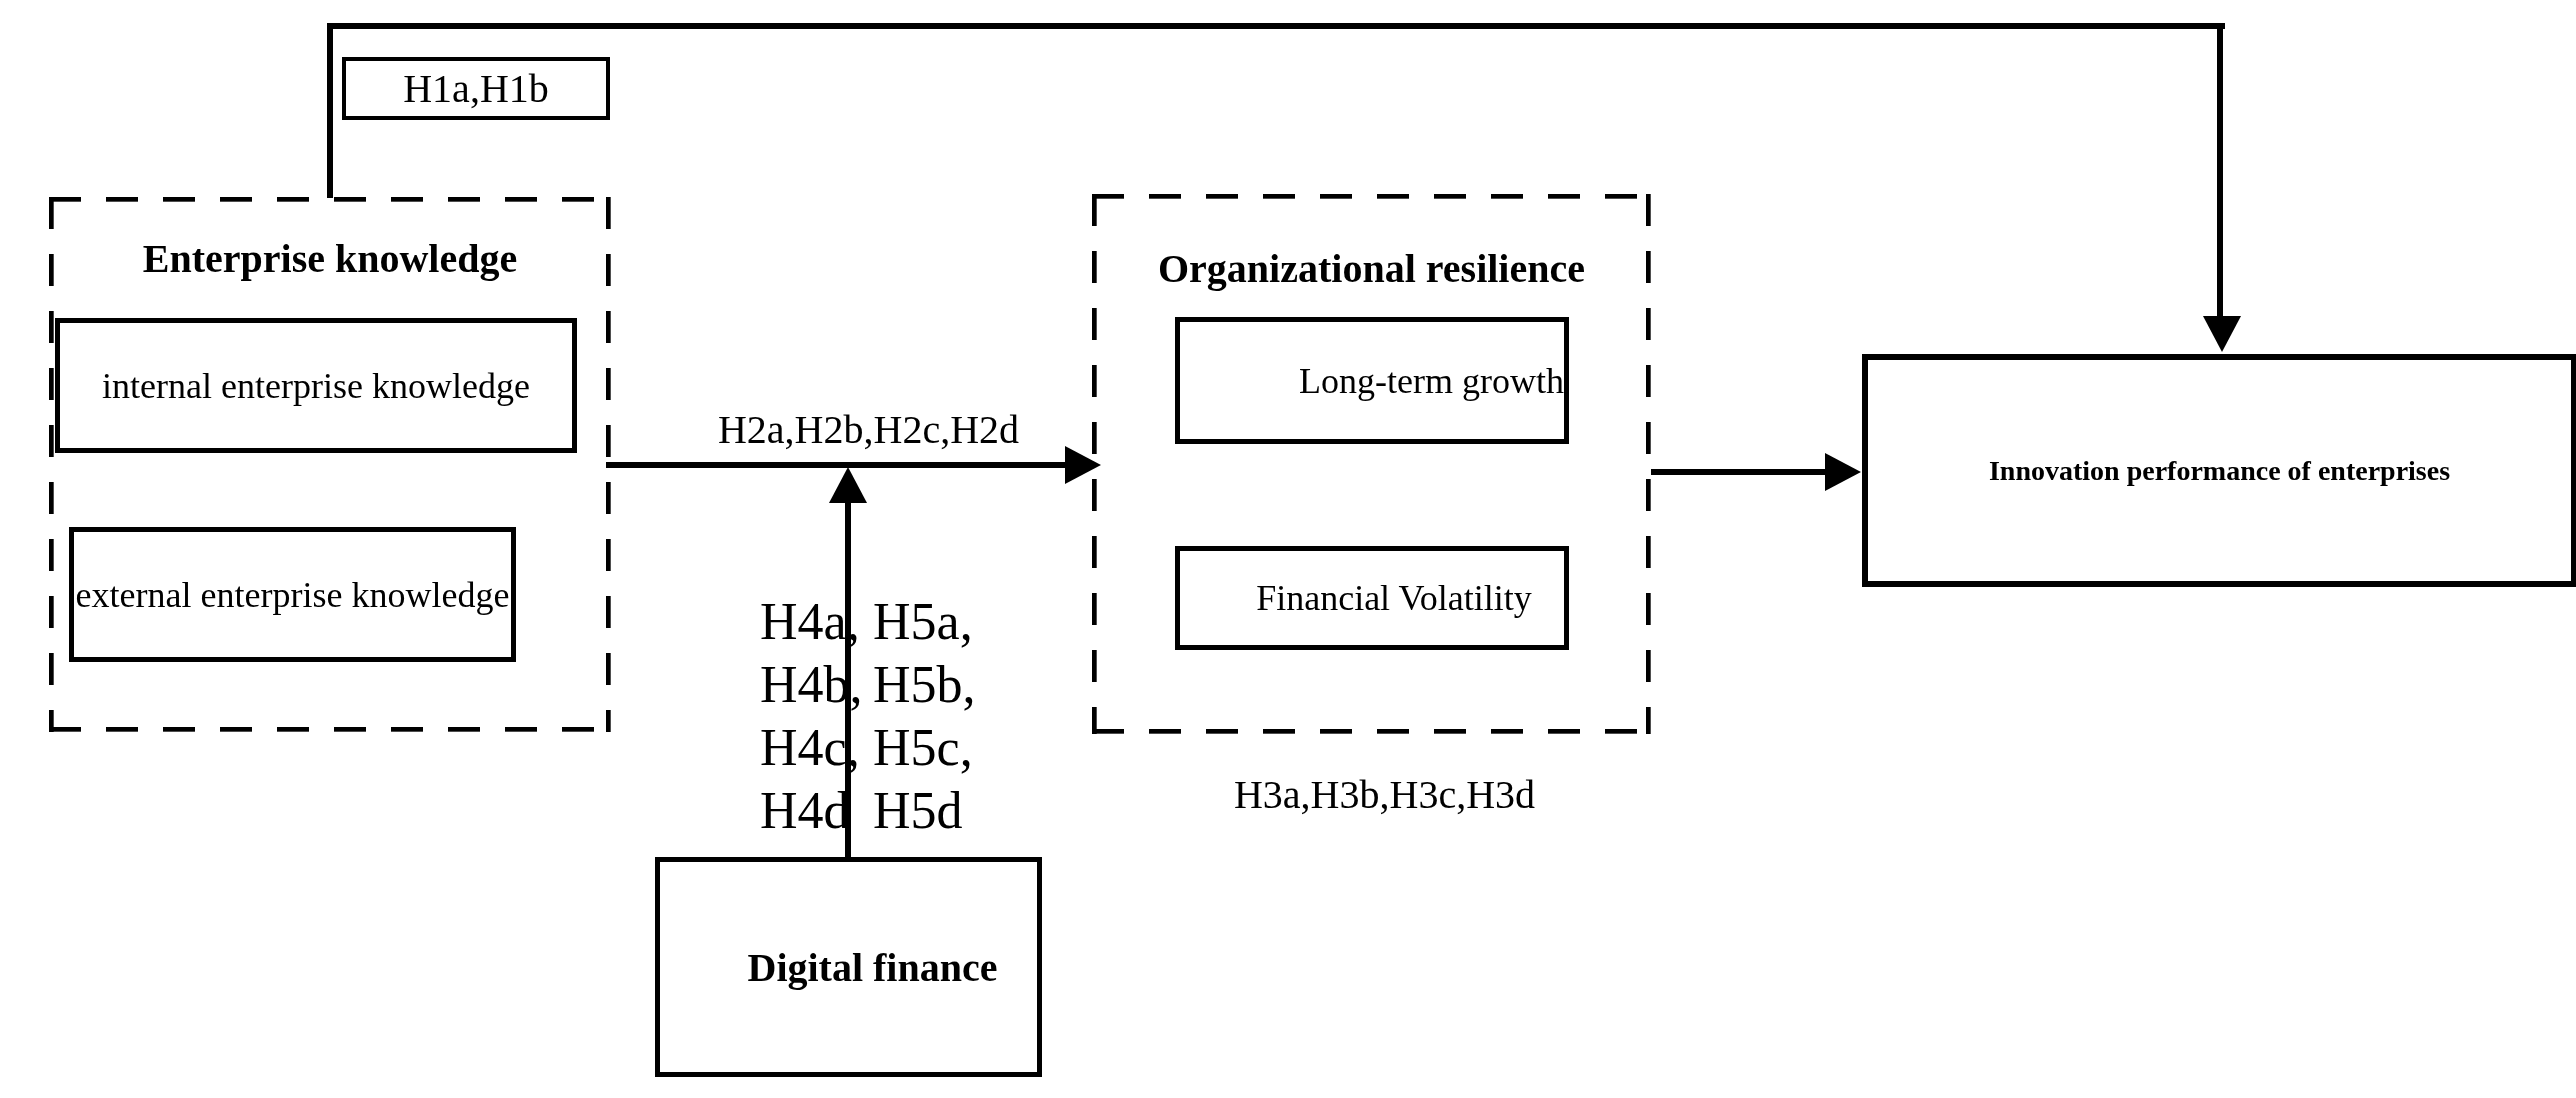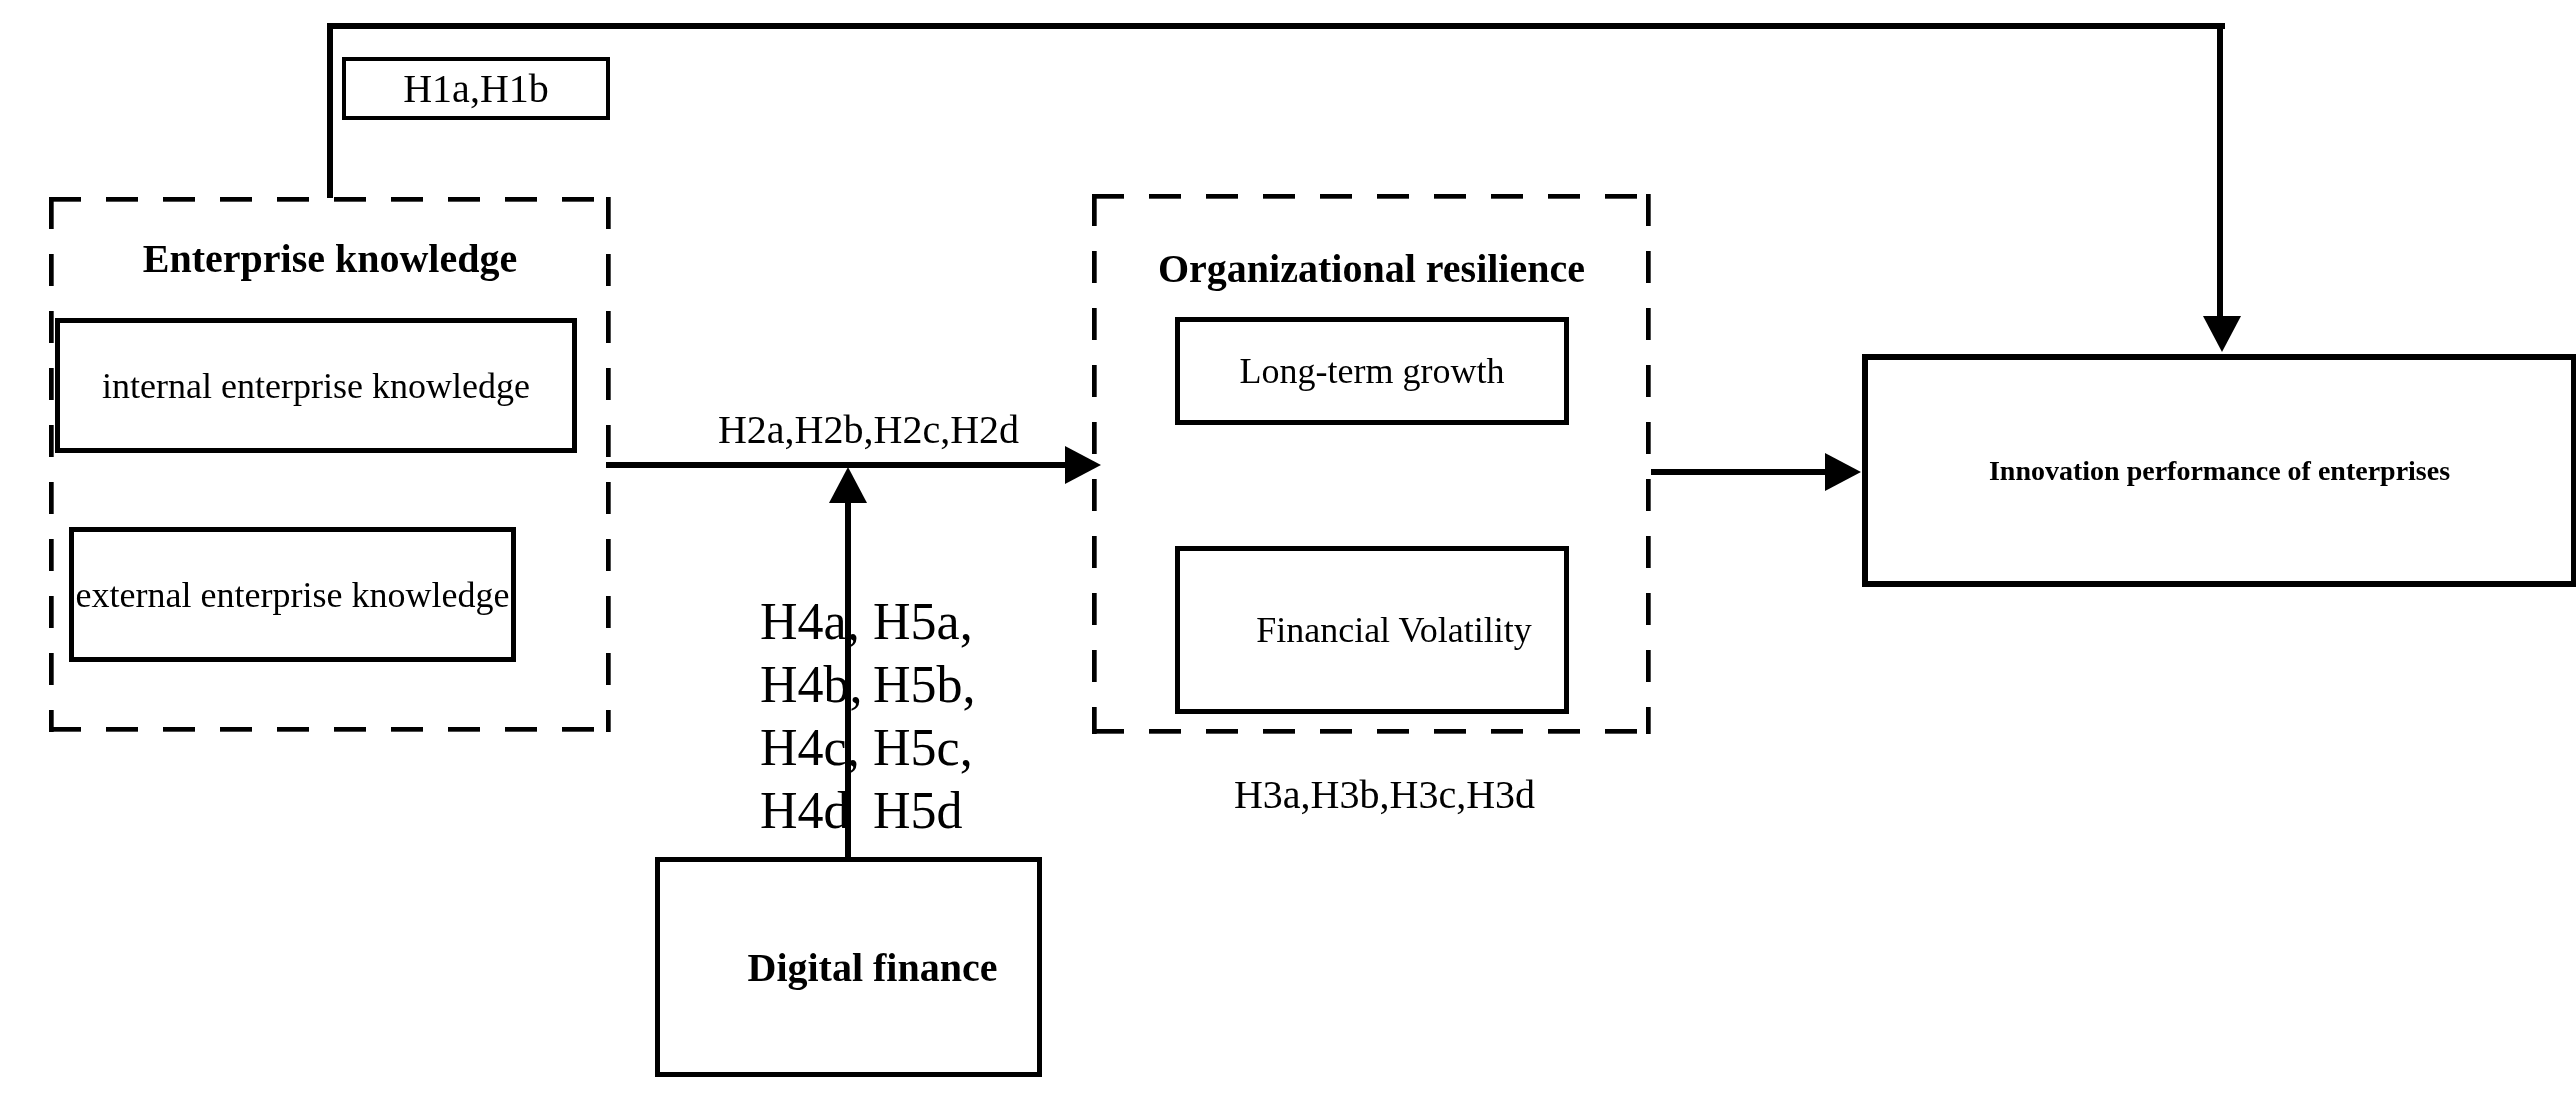--- a/index.html
+++ b/index.html
@@ -74,25 +74,25 @@
   <div>H5d</div>
 </div>
 
 <div class="abs box" style="left:631px;top:857px;width:387px;height:220px;padding-left:48px;">
   <span class="title">Digital finance</span>
 </div>
 
 <div class="abs dashedbox" style="left:1068px;top:194px;width:559px;height:540px;"></div>
 <div class="abs title center" style="left:1068px;top:245px;width:559px;">Organizational resilience</div>
 
-<div class="abs box" style="left:1151px;top:317px;width:394px;height:108px;">
+<div class="abs box" style="left:1151px;top:317px;width:394px;height:127px;justify-content:flex-end;">
   <span class="inner-label">Long-term growth</span>
 </div>
 
-<div class="abs box" style="left:1151px;top:546px;width:394px;height:168px;padding-left:44px;">
+<div class="abs box" style="left:1151px;top:546px;width:394px;height:104px;padding-left:44px;">
   <span class="inner-label">Financial Volatility</span>
 </div>
 
 <div class="abs label center" style="left:1123px;top:771px;width:475px;">H3a,H3b,H3c,H3d</div>
 
 <div class="abs hline" style="left:1627px;top:469px;width:180px;"></div>
 <div class="abs arrow-right" style="left:1801px;top:453px;"></div>
 
 <div class="abs box" style="left:1838px;top:354px;width:715px;height:233px;border-width:6.6px;">
   <span class="title" style="font-size:28px;">Innovation performance of enterprises</span>

